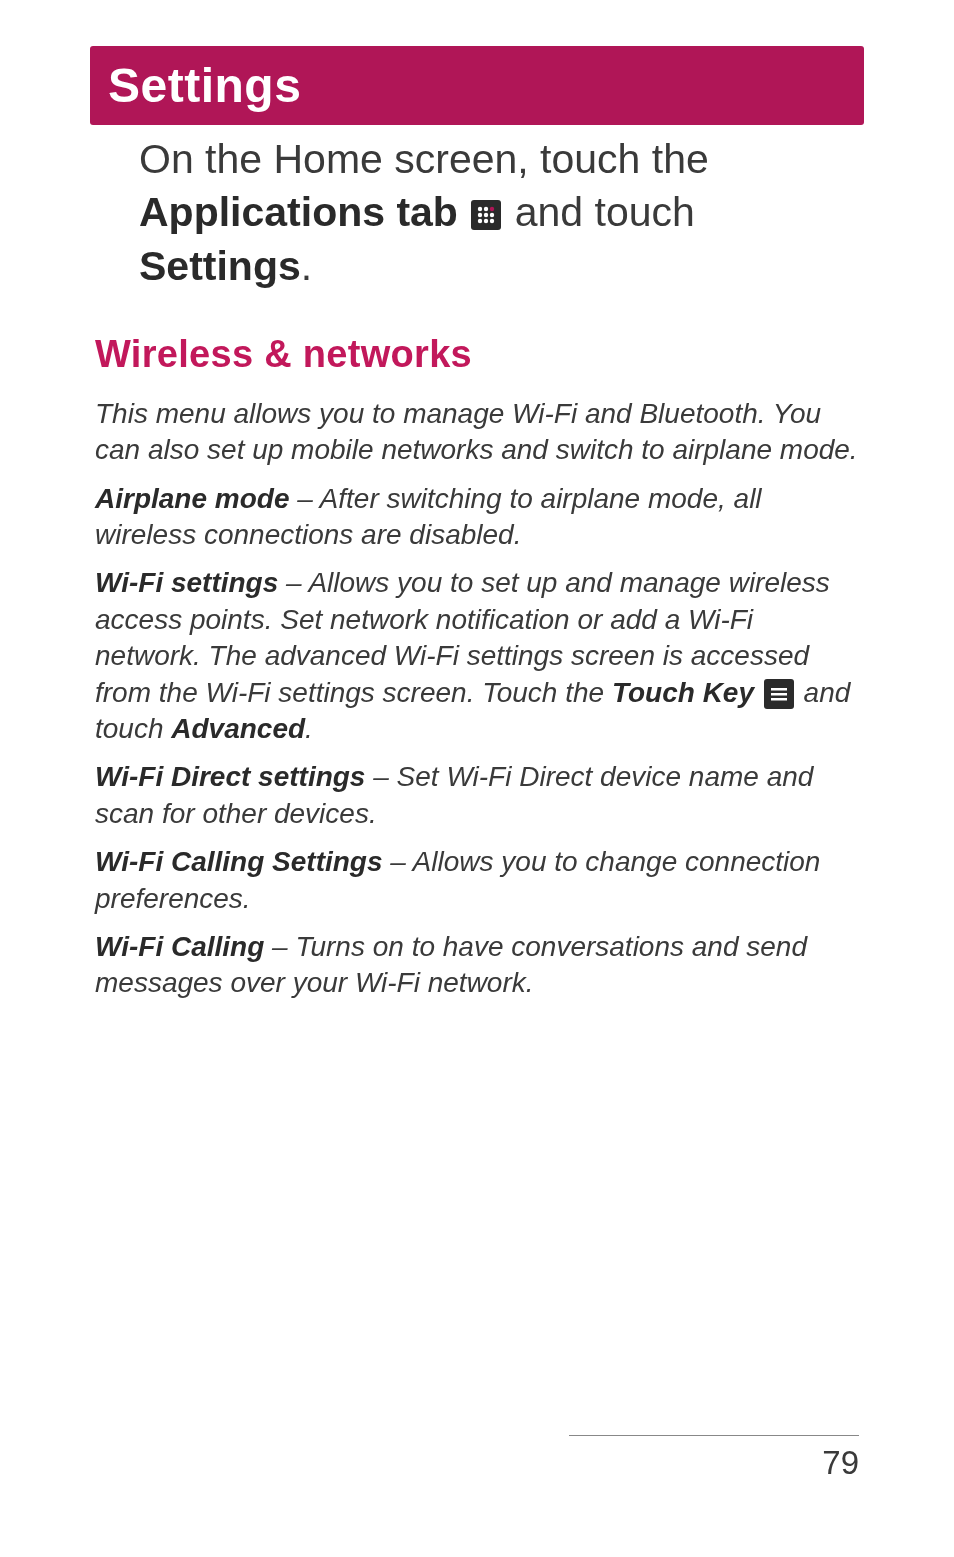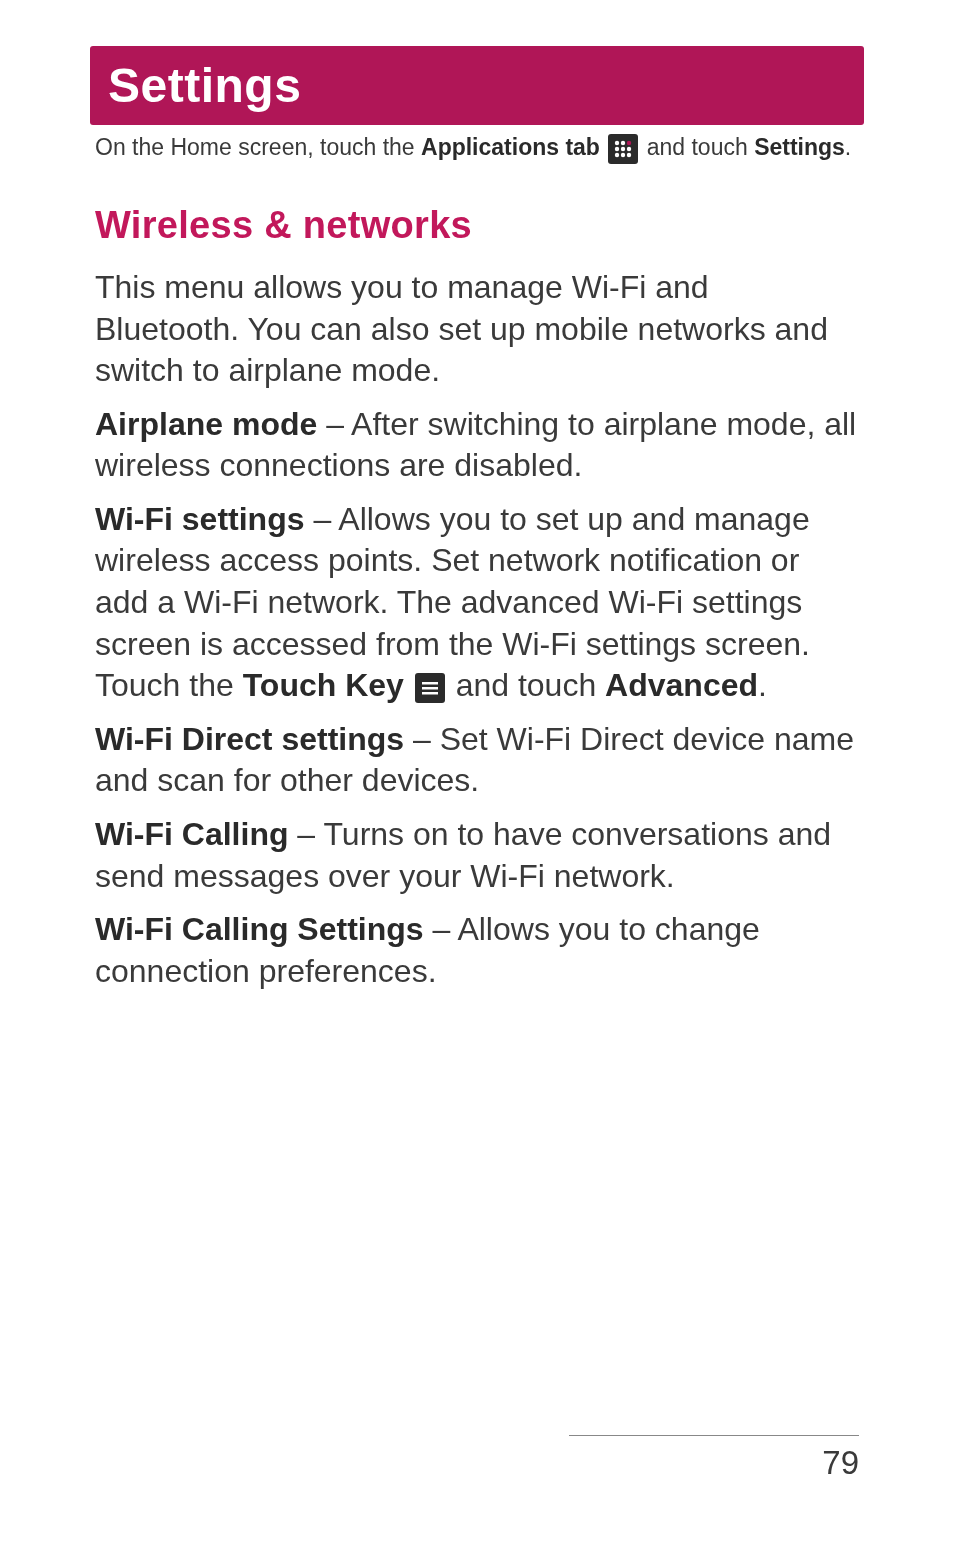--- a/index.html
+++ b/index.html
@@ -27,39 +27,41 @@
     .title-text {
       color: #ffffff;
       font-size: 48px;
       font-weight: bold;
       letter-spacing: 0.5px;
     }
     .content {
       padding: 0 95px;
     }
     .intro-para {
-      font-size: 23px;
+      font-size: 41px;
       line-height: 1.3;
       color: #3a3a3a;
       margin-bottom: 40px;
       font-weight: 300;
+      margin-left: 44px;
     }
     .section-heading {
       color: #c2185b;
       font-size: 38px;
       font-weight: 700;
       margin-bottom: 20px;
       letter-spacing: 0.3px;
     }
     .body-para {
-      font-size: 32px;
+      font-size: 28px;
       line-height: 1.3;
       color: #3a3a3a;
       margin-bottom: 12px;
       font-weight: 300;
+      font-style: italic;
     }
     .bold {
       font-weight: bold;
       color: #2a2a2a;
     }
     .apps-icon {
       display: inline-block;
       width: 30px;
       height: 30px;
       background: #2b2b2b;
@@ -152,25 +154,25 @@
           <rect x="2" y="12" width="16" height="2.5" fill="#fff"></rect>
         </svg>
       </span><span> and touch </span><span class="bold">Advanced</span><span>.</span>
     </p>
 
     <p class="body-para">
       <span class="bold">Wi-Fi Direct settings</span><span> – Set Wi-Fi Direct device name and scan for other devices.</span>
     </p>
 
     <p class="body-para">
-      <span class="bold">Wi-Fi Calling</span><span> – Turns on to  have conversations and send messages over your Wi-Fi network.</span>
+      <span class="bold">Wi-Fi Calling Settings</span><span> – Allows you to change connection preferences.</span>
     </p>
 
     <p class="body-para">
-      <span class="bold">Wi-Fi Calling Settings</span><span> – Allows you to change connection preferences.</span>
+      <span class="bold">Wi-Fi Calling</span><span> – Turns on to  have conversations and send messages over your Wi-Fi network.</span>
     </p>
   </div>
 </div>
 
 <div class="page-number-area">
   <div class="page-number-line"></div>
   <div class="page-number">79</div>
 </div>
 
 </body></html>

